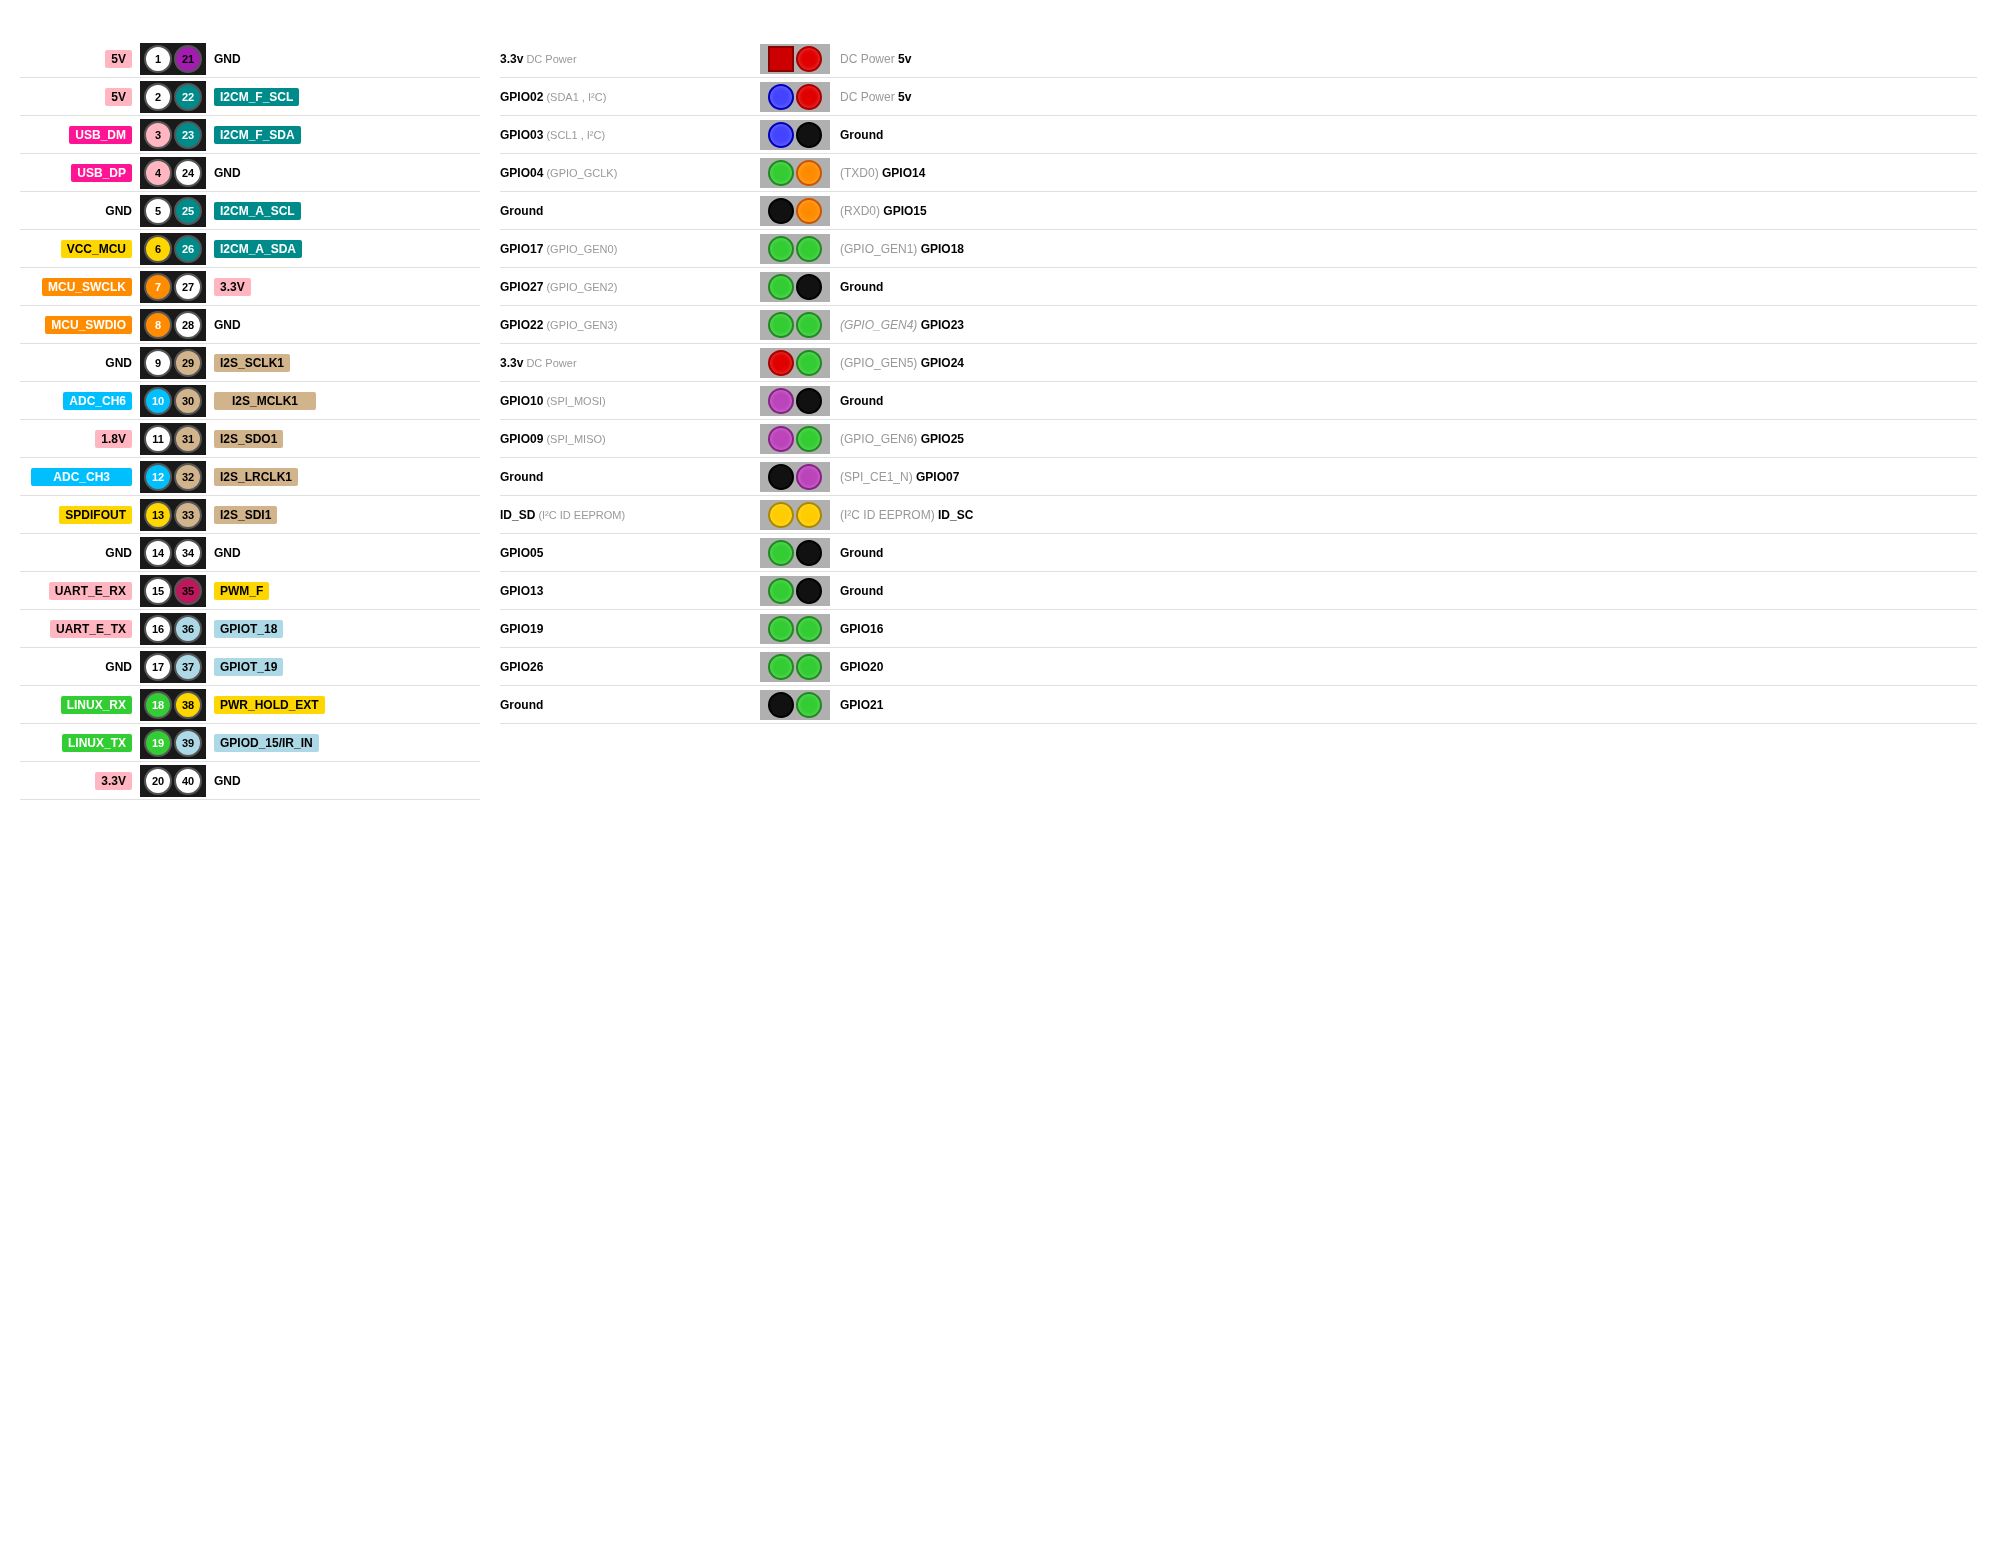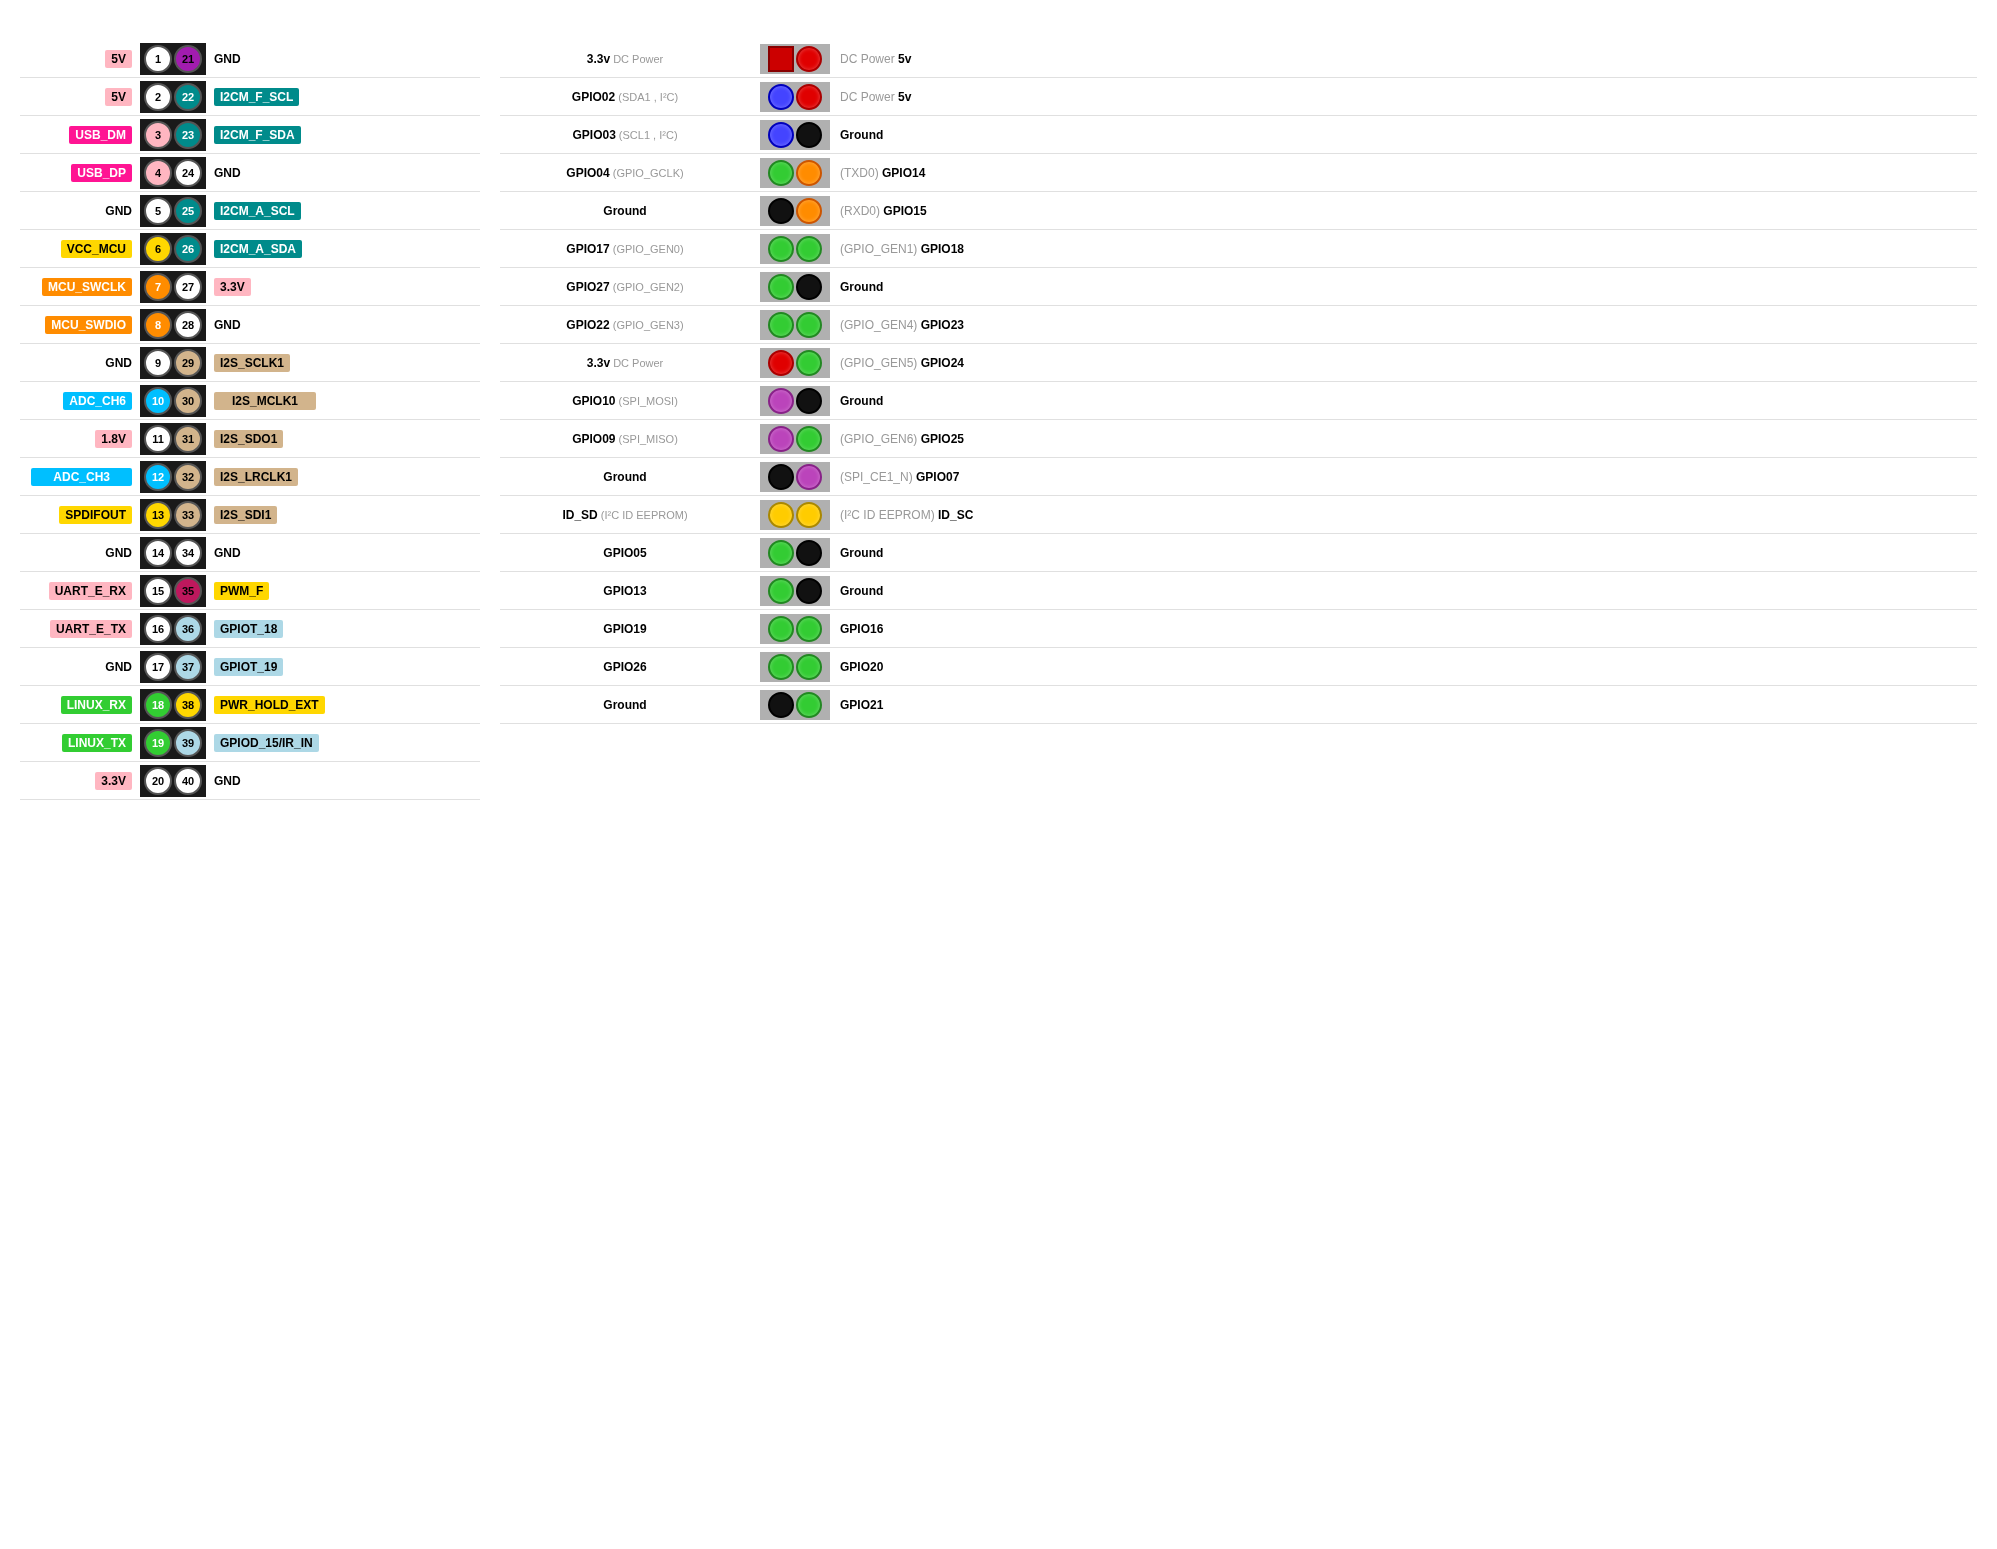--- a/index.html
+++ b/index.html
@@ -86,21 +86,21 @@
       flex-direction: column;
     }
     .rpi4-row {
       display: flex;
       align-items: center;
       height: 38px;
       border-bottom: 1px solid #e0e0e0;
     }
     .rpi4-left-label {
       flex: 0 0 260px;
-      text-align: center;
+      text-align: left;
       padding-right: 10px;
       font-size: 12px;
     }
     .rpi4-left-label strong { font-weight: bold; color: #000; }
     .rpi4-left-label span.sub { color: #999; font-size: 11px; }
     .rpi4-pins-col {
       display: flex;
       align-items: center;
       background: #b0b0b0;
       padding: 2px 4px;
@@ -346,21 +346,21 @@
             <div style="width: 26px; height: 26px; border-radius: 50%; background: rgb(17, 17, 17); border: 2px solid rgb(0, 0, 0);"></div>
           </div>
           <div class="rpi4-right-label"><span style="color: rgb(153, 153, 153);"></span><strong>Ground</strong></div>
         </div>
         <div class="rpi4-row">
           <div class="rpi4-left-label"><strong>GPIO22</strong><span class="sub" style="color: rgb(153, 153, 153);"> (GPIO_GEN3)</span></div>
           <div class="rpi4-pins-col">
             <div style="width: 26px; height: 26px; border-radius: 50%; background: rgb(51, 204, 51); border: 2px solid rgb(34, 136, 34); box-shadow: rgba(255, 255, 255, 0.3) 0px 0px 4px inset;"></div>
             <div style="width: 26px; height: 26px; border-radius: 50%; background: rgb(51, 204, 51); border: 2px solid rgb(34, 136, 34); box-shadow: rgba(255, 255, 255, 0.3) 0px 0px 4px inset;"></div>
           </div>
-          <div class="rpi4-right-label"><span style="color: rgb(153, 153, 153);">(GPIO_GEN4) </span><strong>GPIO23</strong></div>
+          <div class="rpi4-right-label"><span style="color: rgb(153, 153, 153); font-style: italic;">(GPIO_GEN4) </span><strong>GPIO23</strong></div>
         </div>
         <div class="rpi4-row">
           <div class="rpi4-left-label"><strong>3.3v</strong><span class="sub" style="color: rgb(153, 153, 153);"> DC Power</span></div>
           <div class="rpi4-pins-col">
             <div style="width: 26px; height: 26px; border-radius: 50%; background: rgb(224, 0, 0); border: 2px solid rgb(170, 0, 0); box-shadow: rgba(255, 255, 255, 0.3) 0px 0px 4px inset;"></div>
             <div style="width: 26px; height: 26px; border-radius: 50%; background: rgb(51, 204, 51); border: 2px solid rgb(34, 136, 34); box-shadow: rgba(255, 255, 255, 0.3) 0px 0px 4px inset;"></div>
           </div>
           <div class="rpi4-right-label"><span style="color: rgb(153, 153, 153);">(GPIO_GEN5) </span><strong>GPIO24</strong></div>
         </div>
         <div class="rpi4-row">

